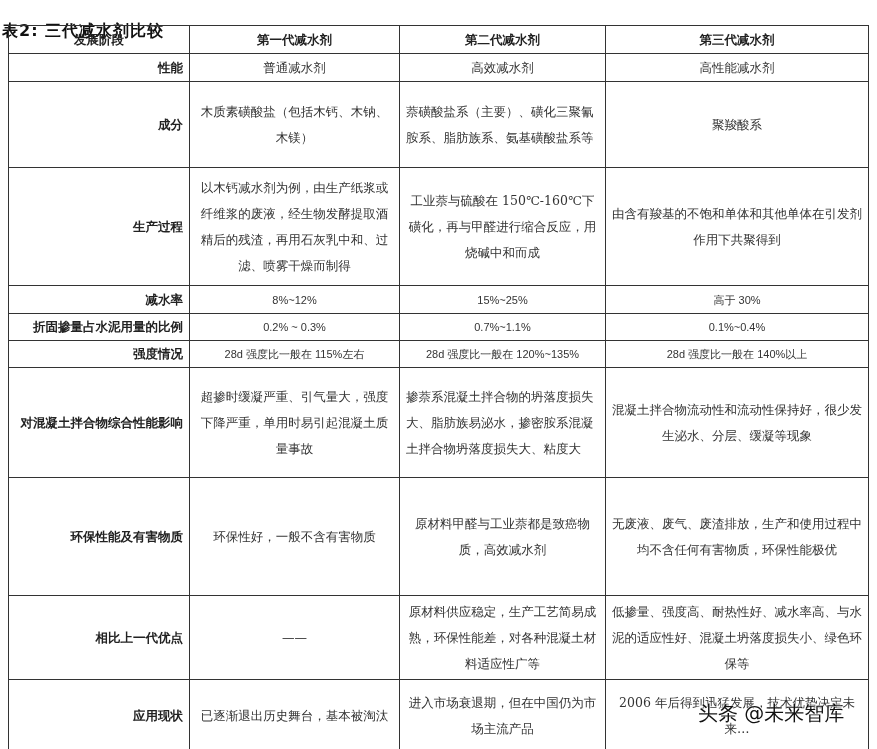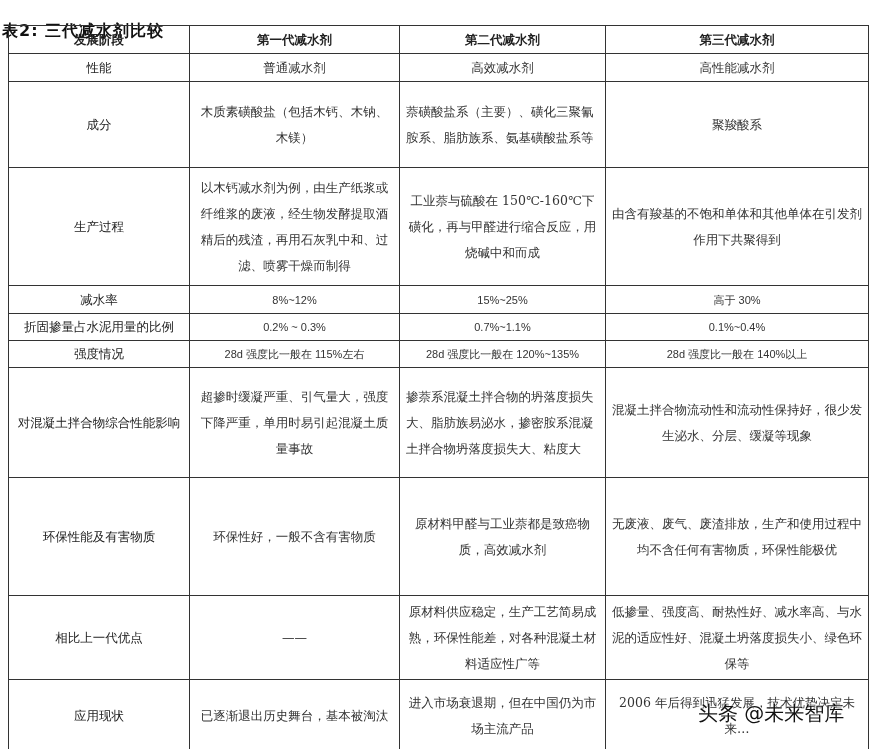--- a/index.html
+++ b/index.html
@@ -23,21 +23,21 @@
     table.cmp td {
       border: 1.5px solid #333;
       font-size: 12.5px;
       line-height: 26px;
       text-align: center;
       vertical-align: middle;
       padding: 0 6px;
       color: #333;
       margin-left: 16px;
     }
-    table.cmp td.label { font-weight: normal; color: #222; }
+    table.cmp td.label { font-weight: bold; color: #222; text-align: right; }
     table.cmp td.head { font-weight: bold; color: #222; }
     table.cmp td.num { font-family: "Liberation Sans", "DejaVu Sans", sans-serif; font-size: 11px; }
     table.cmp td.left { text-align: left; }
     col.c0 { width: 181px; }
     col.c1 { width: 210px; }
     col.c2 { width: 206px; }
     col.c3 { width: 263px; }
     .watermark {
       position: absolute; left: 698px; top: 700px;
       font-family: "DejaVu Sans", "Liberation Sans", sans-serif;

